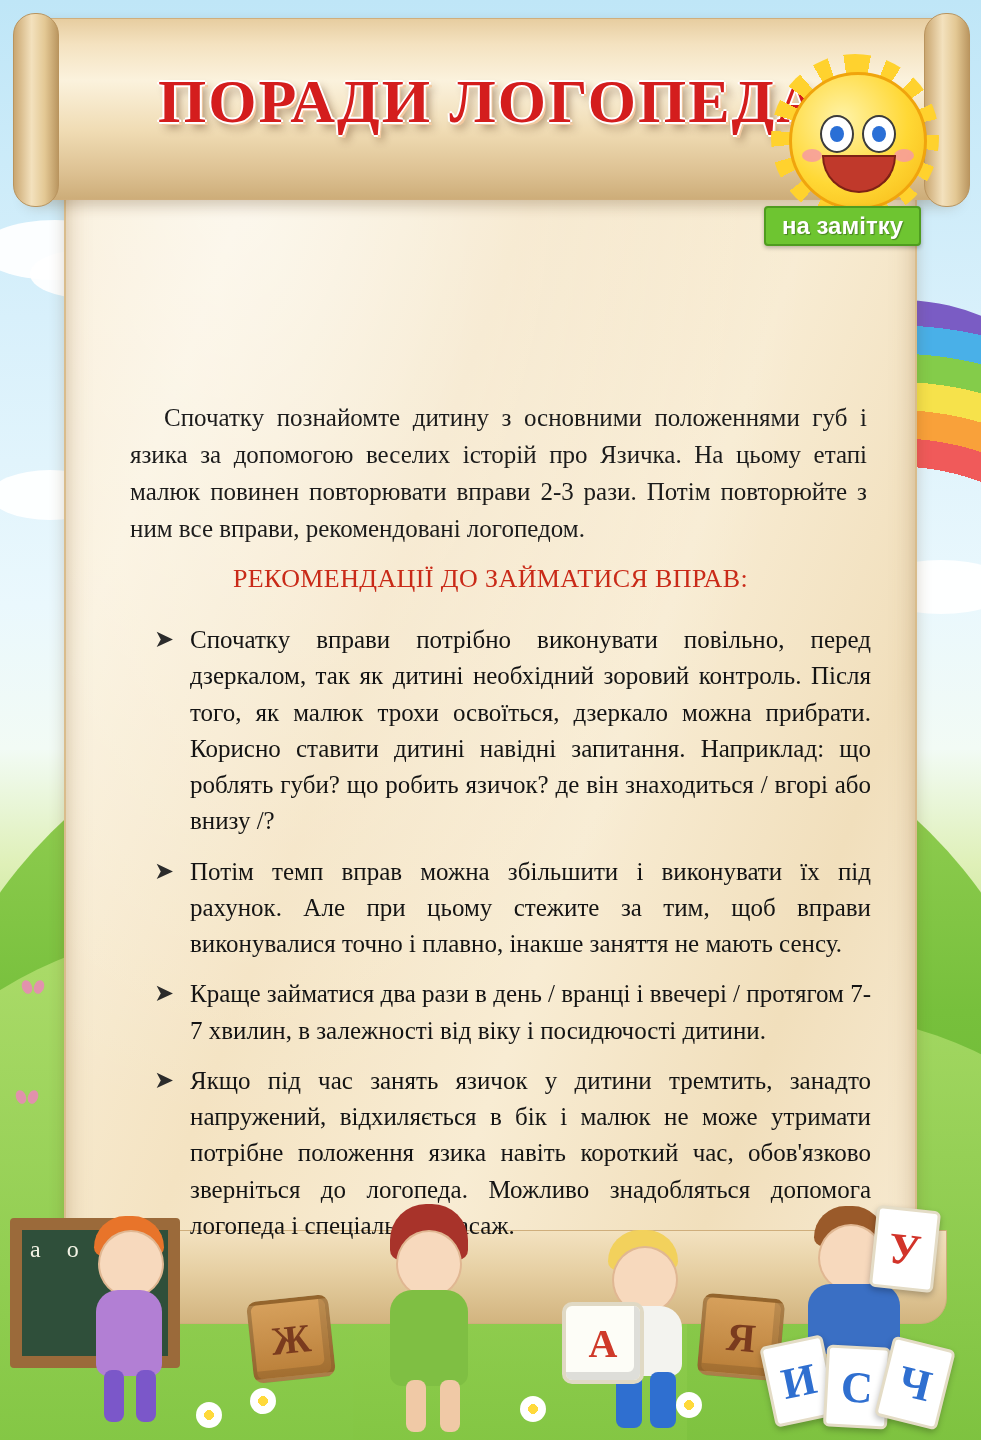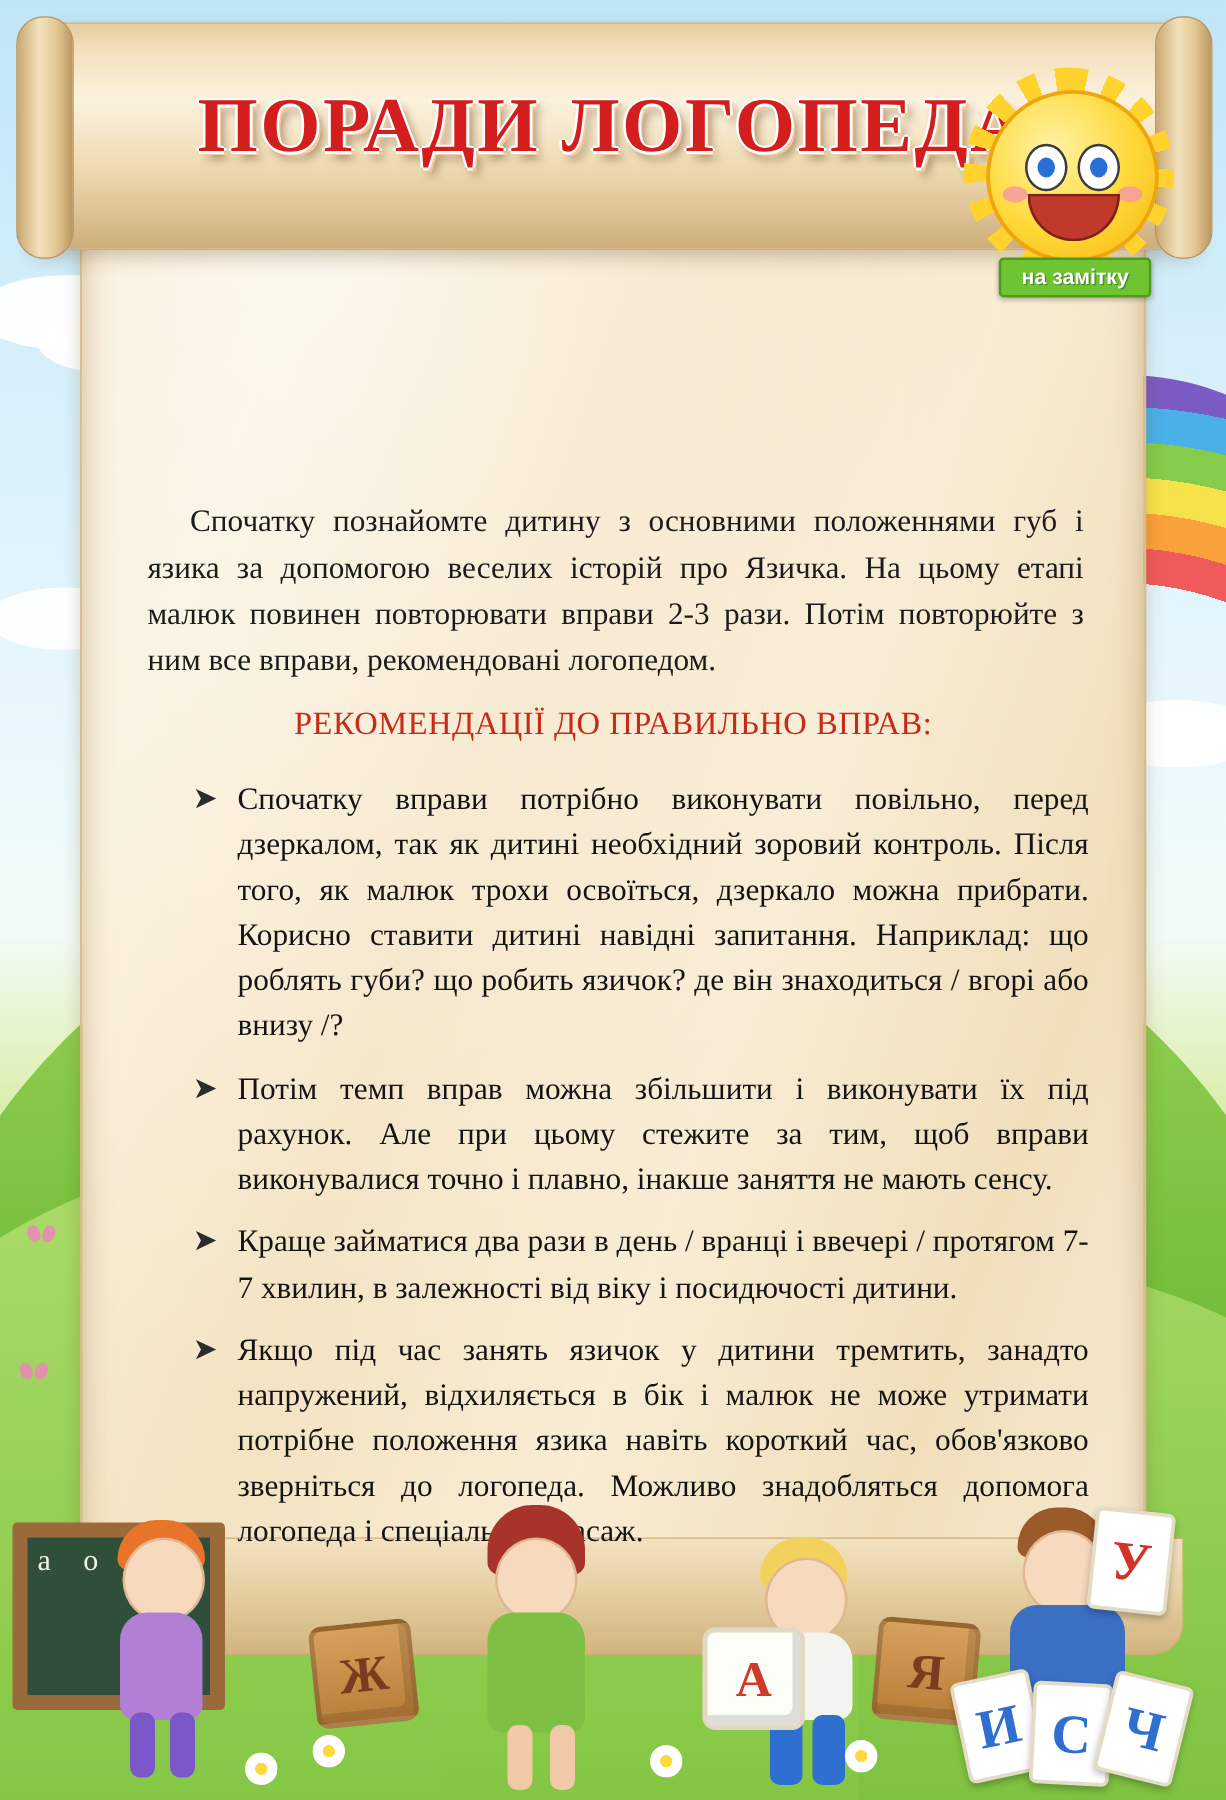--- a/index.html
+++ b/index.html
@@ -223,21 +223,21 @@
   
   .badge-note {
     position: absolute;
     right: 34px;
     top: 188px;
     padding: 4px 16px;
     background: #6ec531;
     color: #ffffff;
     font-family: "Liberation Sans", sans-serif;
     font-weight: bold;
-    font-size: 17px;
+    font-size: 24px;
     border-radius: 4px;
     border: 2px solid #4e9c1f;
     box-shadow: 0 2px 4px rgba(0,0,0,.25);
     text-shadow: 1px 1px 1px rgba(0,0,0,.35);
   }
 
   
   .subtitle {
     position: absolute;
     left: 110px;
@@ -248,21 +248,21 @@
     font-size: 30px;
     line-height: 1.55;
     color: #cf1a1a;
     text-shadow: 1.5px 1.5px 0 #ffffff, 2.5px 2.5px 2px rgba(120,60,20,.35);
     letter-spacing: .3px;
   }
 
   
   .intro {
     position: absolute;
-    left: 92px;
+    left: 104px;
     right: 88px;
     top: 356px;
     font-size: 25px;
     line-height: 1.48;
     color: #1b1b1b;
     text-align: justify;
     text-indent: 34px;
   }
   .rec-head {
     position: absolute;
@@ -471,21 +471,21 @@
       </div>
     </div>
 
     <div class="badge-note">на замітку</div>
 
     <div class="subtitle">
     </div>
 
     <p class="intro">Спочатку познайомте дитину з основними положеннями губ і язика за допомогою веселих історій про Язичка. На цьому етапі малюк повинен повторювати вправи 2-3 рази. Потім повторюйте з ним все вправи, рекомендовані логопедом.</p>
 
-    <div class="rec-head">РЕКОМЕНДАЦІЇ ДО ПРАВИЛЬНО ВПРАВ:</div>
+    <div class="rec-head">РЕКОМЕНДАЦІЇ ДО ЗАЙМАТИСЯ ВПРАВ:</div>
 
     <ul class="list">
       <li>
         <span class="bullet">➤</span>
         <span>Спочатку вправи потрібно виконувати повільно, перед дзеркалом, так як дитині необхідний зоровий контроль. Після того, як малюк трохи освоїться, дзеркало можна прибрати. Корисно ставити дитині навідні запитання. Наприклад: що роблять губи? що робить язичок? де він знаходиться / вгорі або внизу /?</span>
       </li>
       <li>
         <span class="bullet">➤</span>
         <span>Потім темп вправ можна збільшити і виконувати їх під рахунок. Але при цьому стежите за тим, щоб вправи виконувалися точно і плавно, інакше заняття не мають сенсу.</span>
       </li>

